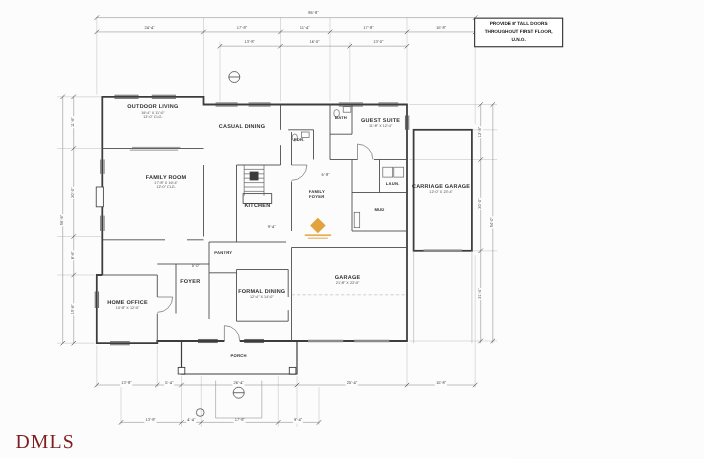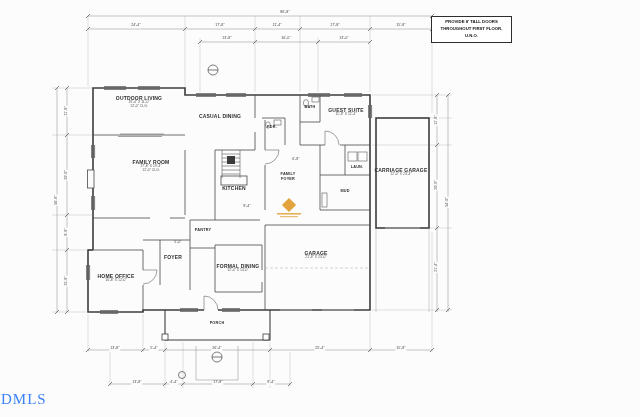--- a/index.html
+++ b/index.html
@@ -10,22 +10,22 @@
        color:#2e2e2e;letter-spacing:.2px;white-space:nowrap;line-height:1;}
   .lbl.tiny{font-size:3.8px;}
   .sub{position:absolute;transform:translate(-50%,-50%);font-size:3.4px;color:#555;
        white-space:nowrap;line-height:1;}
   .dim{position:absolute;transform:translate(-50%,-50%);font-size:3.7px;color:#4a4a4a;
        white-space:nowrap;line-height:1;background:#fcfcfc;padding:0 1px;}
   .dim.v{transform:translate(-50%,-50%) rotate(-90deg);}
   .notebox{position:absolute;left:431px;top:16px;width:77px;border:0.8px solid #2d2d2d;
            background:#ffffff;padding:2px 1px;text-align:center;font-size:4.3px;
            font-weight:bold;color:#111;line-height:1.6;}
-  .dmls{position:absolute;left:1px;top:391px;font-family:"Liberation Serif",serif;
-        font-size:15px;color:#3b82f6;letter-spacing:1px;}
+  .dmls{position:absolute;left:14px;top:391px;font-family:"Liberation Serif",serif;
+        font-size:18px;color:#7f1d1d;letter-spacing:1px;}
 </style>
 </head>
 <body>
 
 <div id="canvas">
 
   <svg id="plan-svg" width="640" height="417" viewBox="0 0 640 417">
 
     <g stroke="#a8a8a8" stroke-width="0.35" fill="none">
       <path d="M88,16V86 M185,16V90 M255,16V92 M300,16V92 M318,38V92 M370,16V92 M432,16V113 M200,38V92"></path>

